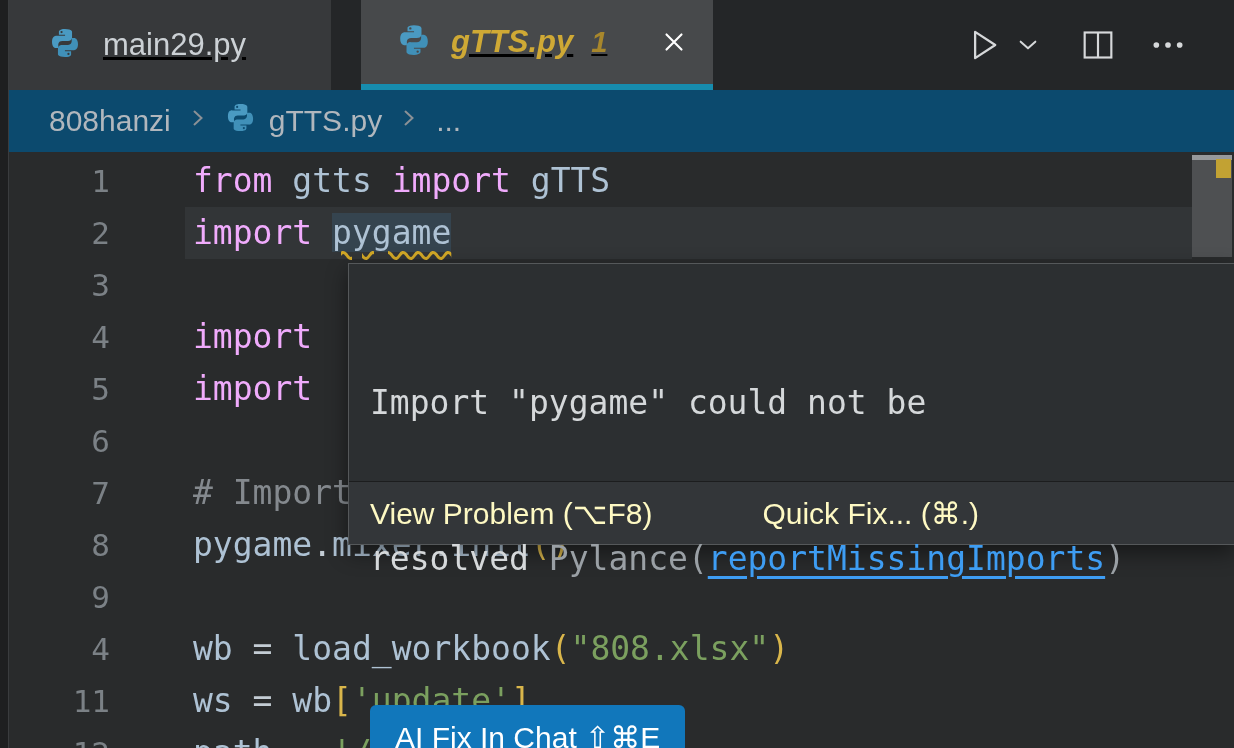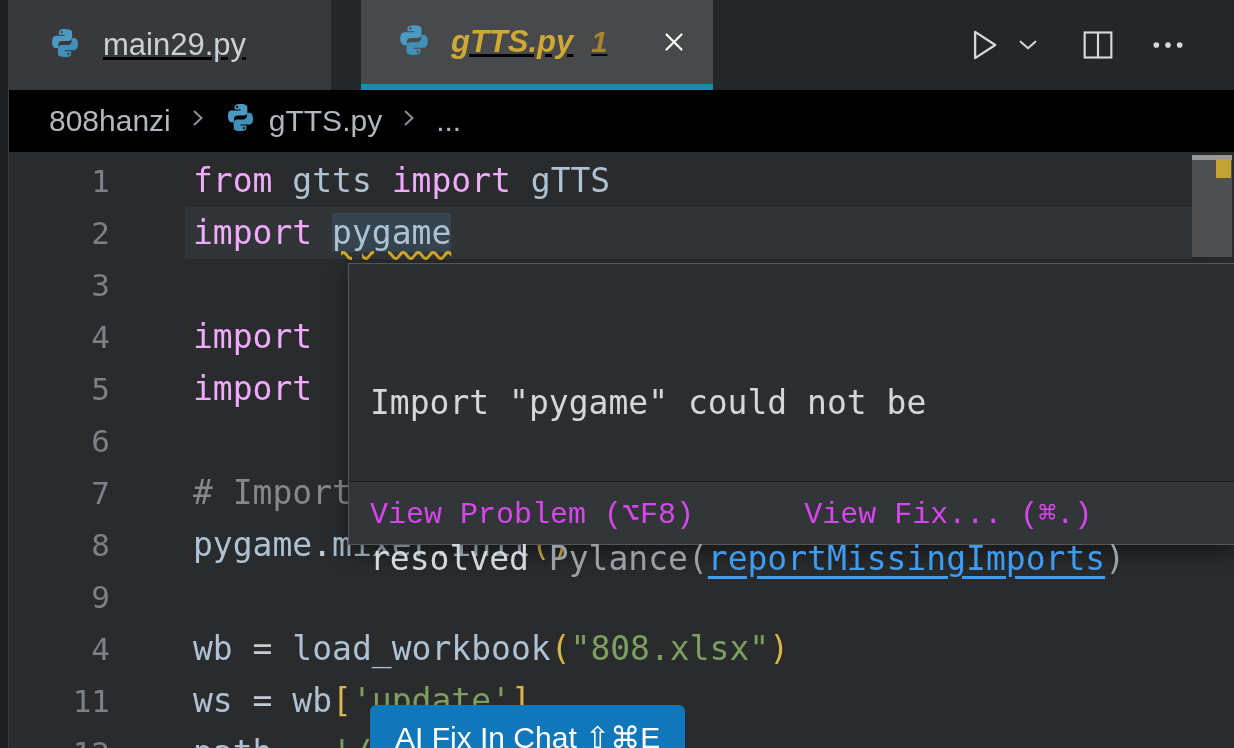--- a/index.html
+++ b/index.html
@@ -18,21 +18,21 @@
   .tab-inactive .tab-label{color:#ccd1d5;font-size:31px;}
   .tab-active{width:352px;margin-left:30px;background:#47494b;border-bottom:6px solid #178cae;padding-left:36px;gap:20px;}
   .tab-active .tab-label{color:#cfa935;font-size:31px;font-style:italic;font-weight:bold;}
   .tab-badge{color:#a8872c;font-size:29px;font-style:italic;font-weight:bold;margin-left:-2px;}
   .tab-close{margin-left:auto;margin-right:24px;display:flex;align-items:center;cursor:pointer;}
   .tab-actions{margin-left:auto;display:flex;align-items:center;padding-right:46px;}
   .tab-actions .icon{display:flex;align-items:center;cursor:pointer;}
   .ml8{margin-left:8px;} .ml34{margin-left:34px;} .ml30{margin-left:30px;}
 
   
-  .breadcrumb{position:absolute;top:90px;left:9px;right:0;height:62px;background:#000000;display:flex;align-items:center;padding-left:40px;gap:13px;font-size:30px;color:#b1b7bd;}
+  .breadcrumb{position:absolute;top:90px;left:9px;right:0;height:62px;background:#0c4a6e;display:flex;align-items:center;padding-left:40px;gap:13px;font-size:30px;color:#b1b7bd;}
   .crumb{cursor:pointer;}
 
   
   .editor{position:absolute;top:152px;left:9px;right:0;bottom:0;background:#292b2c;overflow:hidden;}
   .line-highlight{position:absolute;top:55px;left:176px;right:42px;height:52px;background:#323537;}
   #code-lines{position:absolute;top:3px;left:0;right:0;}
   .code-row{display:flex;height:52px;line-height:52px;white-space:pre;position:relative;font-family:"DejaVu Sans Mono",monospace;font-size:33px;}
   .ln{width:101px;text-align:right;color:#7b8186;font-size:31px;flex:none;}
   .lc{margin-left:83px;}
   .tk-kw{color:#f0abfc;}
@@ -48,21 +48,21 @@
   .sb-thumb::before{content:"";position:absolute;top:0;left:0;right:0;height:5px;background:#97999b;}
   .sb-marker{position:absolute;top:4px;right:1px;width:15px;height:19px;background:#c2a233;}
 
   
   .popup{position:absolute;left:339px;top:111px;right:0;height:282px;box-sizing:border-box;background:#2c2f31;border:1px solid #55585a;border-right:none;box-shadow:0 8px 20px rgba(0,0,0,.45);z-index:10;}
   .popup-msg{padding:9px 0 0 21px;font-family:"DejaVu Sans Mono",monospace;font-size:33px;line-height:52px;color:#d5d8da;white-space:pre;}
   .msg-dim{color:#9aa0a5;}
   .msg-link{color:#3e9df3;text-decoration:underline;text-underline-offset:6px;cursor:pointer;}
   .ai-btn{display:inline-flex;align-items:center;margin:16px 0 0 21px;height:64px;padding:0 25px;background:#1177bb;border-radius:6px;color:#ffffff;font-size:30px;cursor:pointer;}
   .popup-actions{position:absolute;left:0;right:0;bottom:0;height:62px;background:#333639;border-top:1px solid #1c1d1e;display:flex;align-items:center;padding-left:21px;gap:110px;font-size:30px;}
-  .action-link{color:#d946ef;cursor:pointer;font-family:Liberation Mono, monospace;}
+  .action-link{color:#fef9c3;cursor:pointer;}
 </style>
 </head>
 <body>
 
 <div class="screen">
 
   <div class="left-strip"></div>
 
   <div class="tabbar">
 
@@ -163,18 +163,18 @@
     </div>
 
     <div class="popup">
       <div class="popup-msg">
         <div>Import "pygame" could not be</div>
         <div><span>resolved </span><span class="msg-dim">Pylance</span><span class="msg-dim">(</span><span class="msg-link">reportMissingImports</span><span class="msg-dim">)</span></div>
       </div>
       <div class="ai-btn">AI Fix In Chat ⇧⌘E</div>
       <div class="popup-actions">
         <span class="action-link">View Problem (⌥F8)</span>
-        <span class="action-link">View Fix... (⌘.)</span>
+        <span class="action-link">Quick Fix... (⌘.)</span>
       </div>
     </div>
   </div>
 
 </div>
 
 </body></html>

